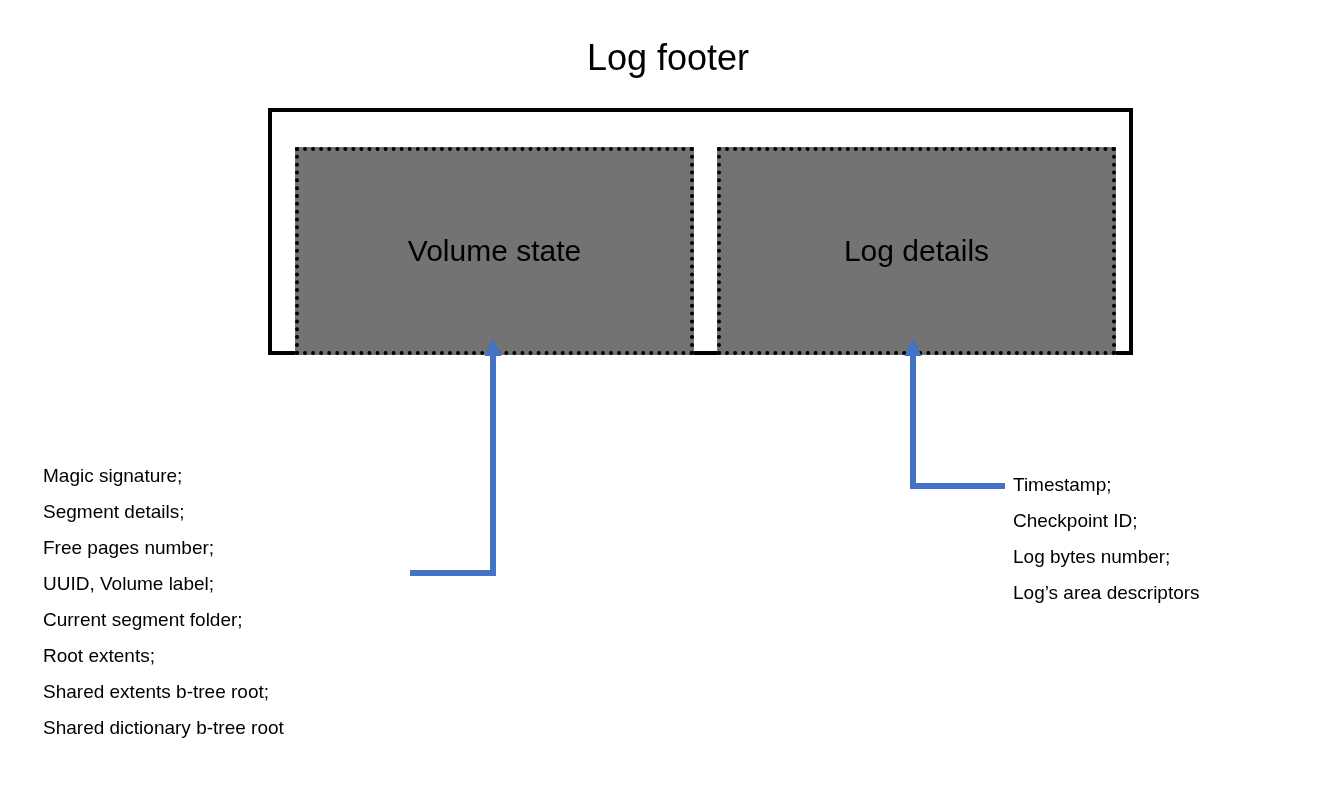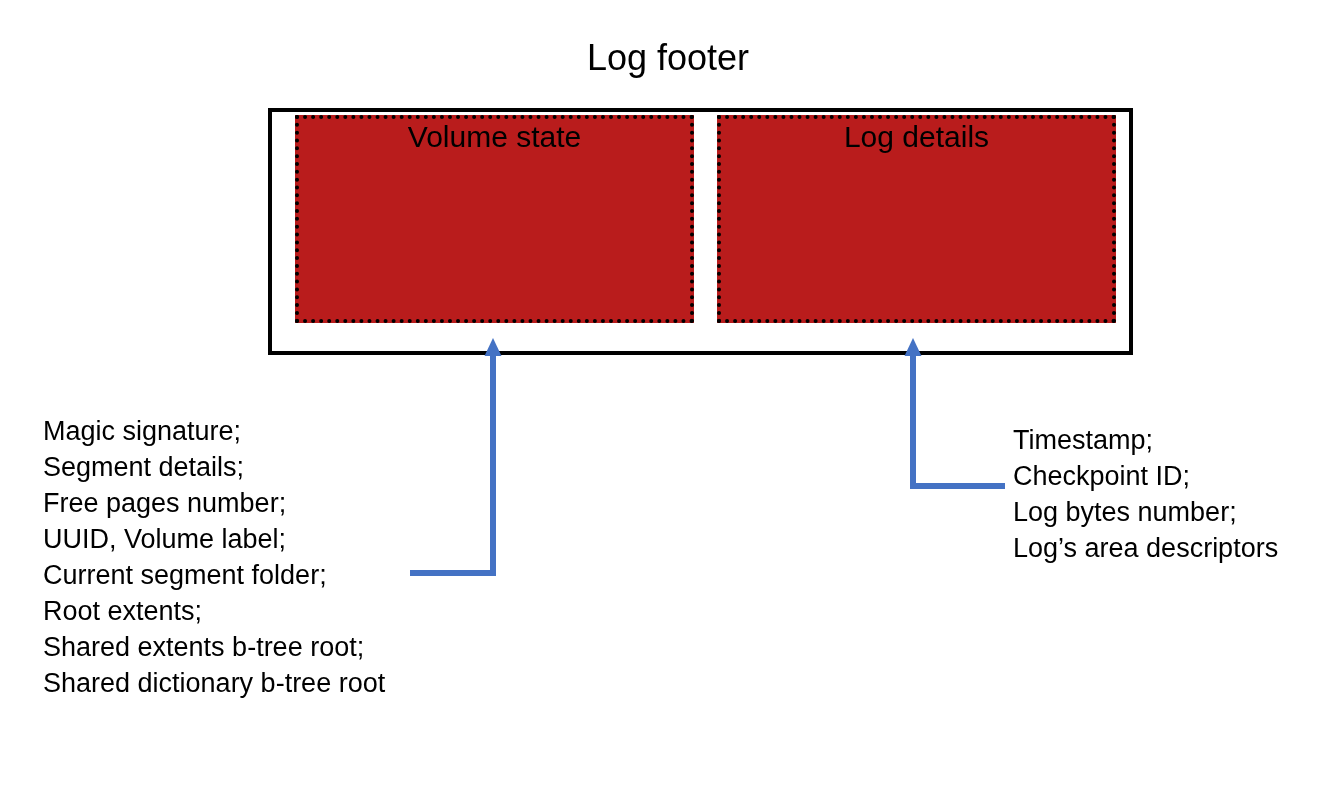--- a/index.html
+++ b/index.html
@@ -38,26 +38,27 @@
     width: 865px;
     height: 247px;
     border: 4px solid #000000;
     box-sizing: border-box;
     background: #ffffff;
   }
 
   
   .dotted-section {
     position: absolute;
-    top: 3px;
+    top: 35px;
     height: 208px;
     border: 4px dotted #000000;
     box-sizing: border-box;
-    background: #b91c1c;
+    background: #737373;
     display: flex;
+    align-items: center;
     justify-content: center;
   }
   #section-volume-state {
     left: 23px;
     width: 399px;
   }
   #section-log-details {
     left: 445px;
     width: 399px;
   }
@@ -74,24 +75,25 @@
     left: 0;
     top: 0;
     width: 1336px;
     height: 788px;
     pointer-events: none;
   }
 
   
   .field-list {
     position: absolute;
-    font-size: 27px;
+    font-size: 19px;
     line-height: 36px;
     color: #000000;
     white-space: nowrap;
+    margin-top: 45px;
   }
   #volume-state-fields {
     left: 43px;
     top: 413px;
   }
   #log-details-fields {
     left: 1013px;
     top: 422px;
   }
   .field-line {

